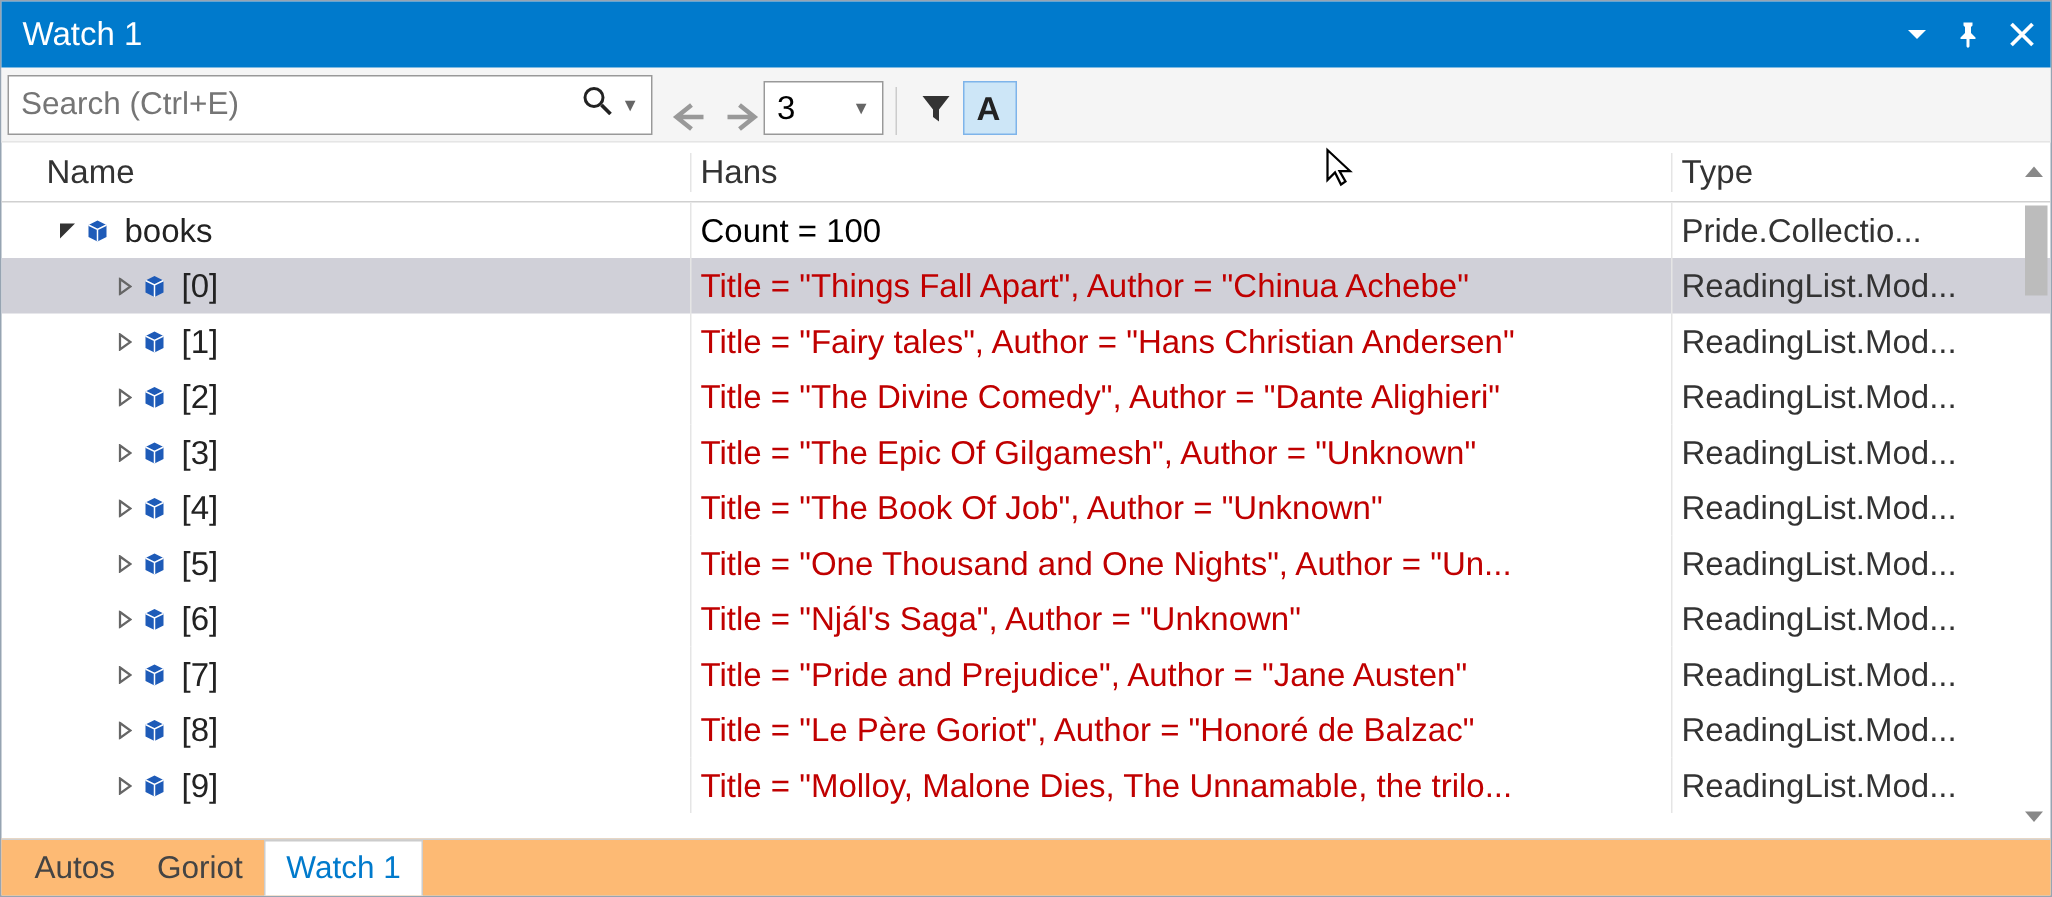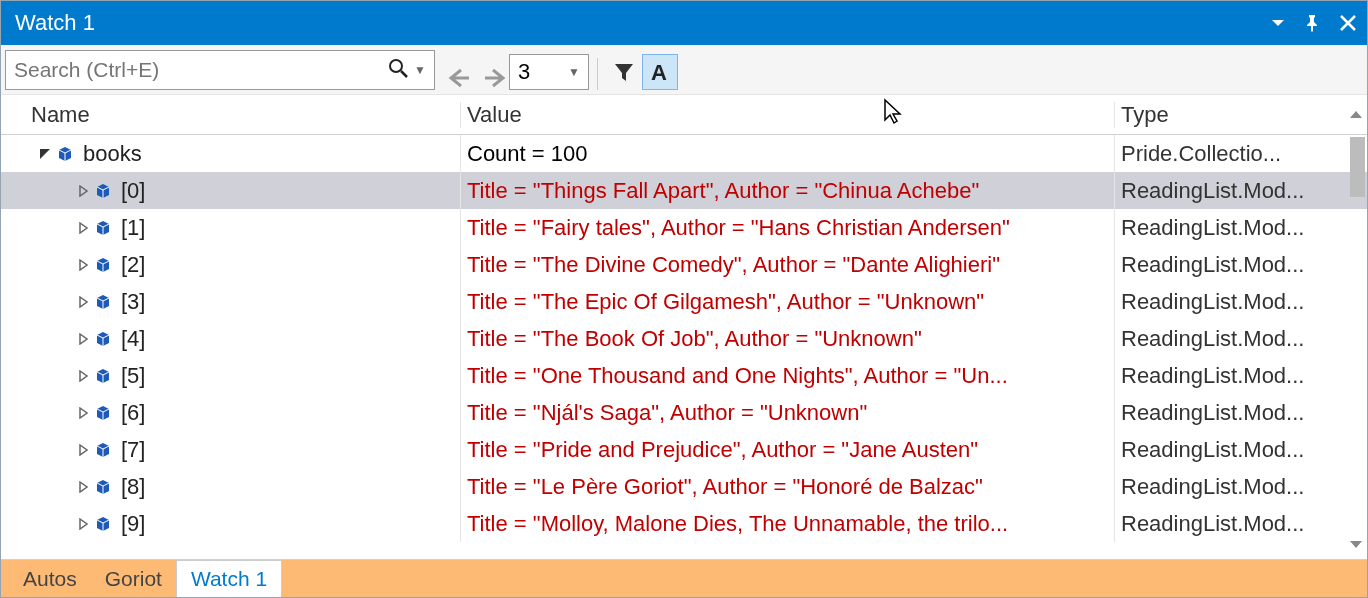--- a/index.html
+++ b/index.html
@@ -114,21 +114,21 @@
         </svg>
     </div>
   </div>
 
   <svg class="cursor" width="22" height="28">
     <path d="M3 2 L3 22 L8 17 L12 25 L15 23 L11 16 L18 16 Z" fill="#fff" stroke="#000" stroke-width="1.5"></path>
   </svg>
 
   <div class="grid-header">
     <div class="col-name">Name</div>
-    <div class="col-value">Value</div>
+    <div class="col-value">Hans</div>
     <div class="col-type">Type</div>
     <span class="scroll-up">
       <svg width="14" height="14">
           <path d="M1 10 L7 3 L13 10 Z" fill="#888"></path>
         </svg>
     </span>
   </div>
 
   <div class="grid-body">
     <div class="row">

